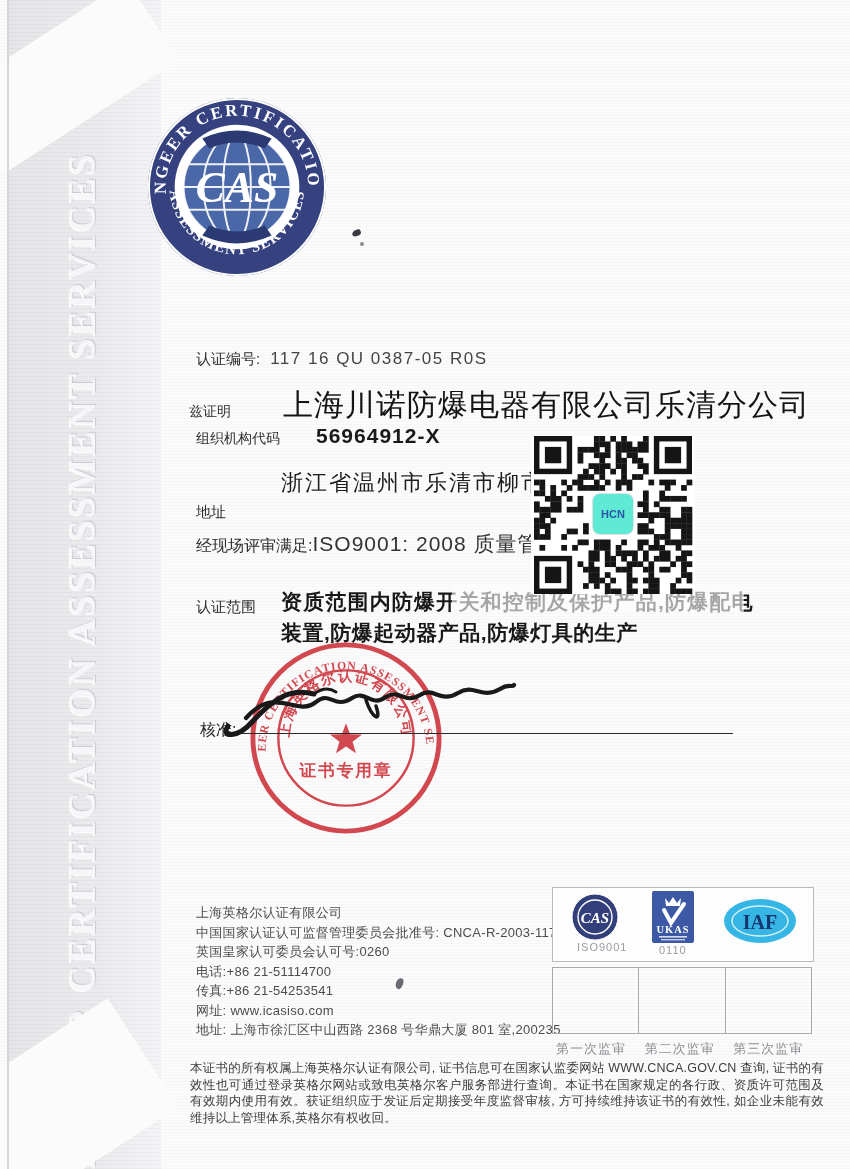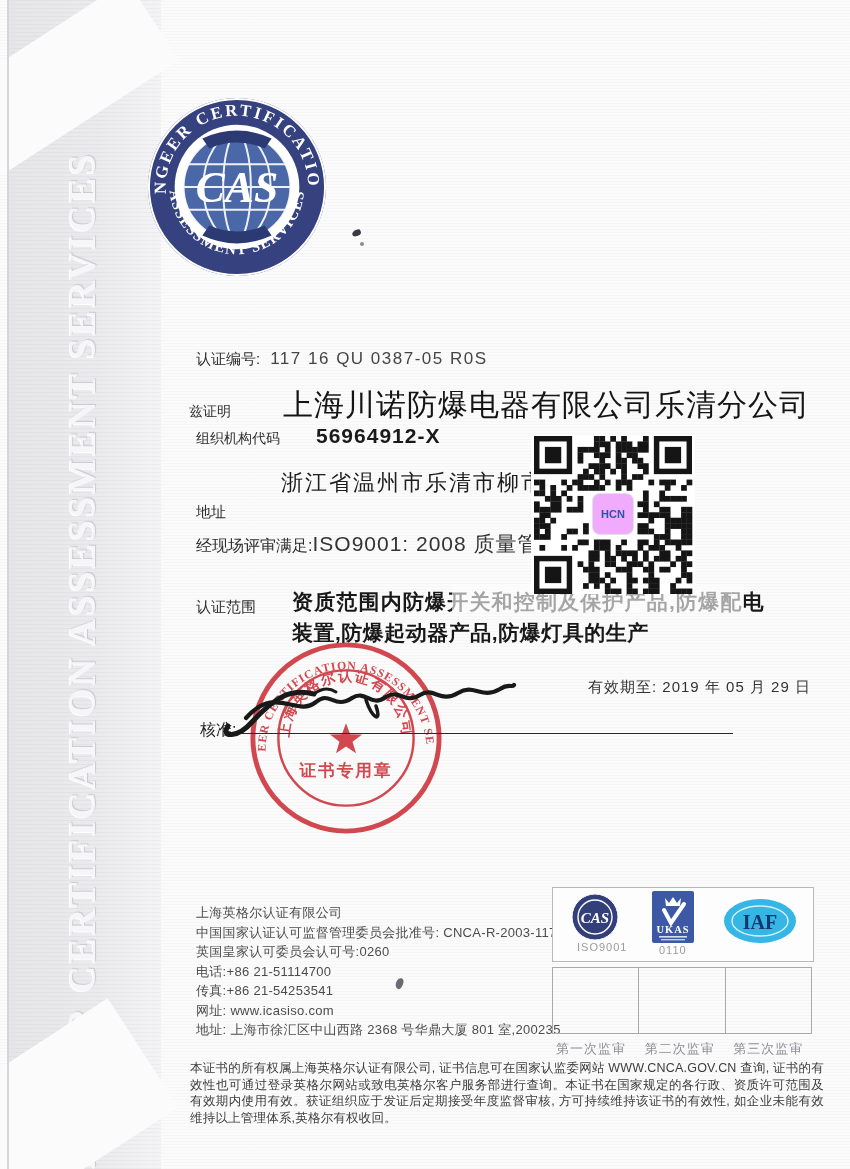--- a/index.html
+++ b/index.html
@@ -44,21 +44,21 @@
   .certify-lbl{left:189px;top:403px;font-size:14px;}
   .company{left:283px;top:385px;font-size:30px;font-weight:normal;color:#141414;letter-spacing:1px;}
   .orgcode-lbl{left:196px;top:430px;font-size:14px;}
   .orgcode-val{left:316px;top:424px;font-size:21px;font-weight:bold;color:#1a1a1a;letter-spacing:1px;}
   .addr-lbl{left:196px;top:474px;font-size:15px;margin-top:29px;}
   .addr-val{left:281px;top:468px;font-size:22px;color:#1d1d1d;letter-spacing:2px;}
   .std-row{left:196px;top:530px;font-size:16px;color:#2e2e2e;}
   .std-val{font-size:21px;color:#333;letter-spacing:1px;}
   .scope-lbl{left:196px;top:598px;font-size:15px;}
   .scope-val{left:281px;top:586px;width:472px;font-size:21px;font-weight:bold;
-    color:#181818;line-height:31px;letter-spacing:0.5px;text-align:justify;margin-left:11px;}
+    color:#181818;line-height:31px;letter-spacing:0.5px;text-align:justify;}
   .scope-fade{left:452px;top:584px;width:292px;height:28px;background:rgba(251,251,252,0.62);}
 
   .approve-lbl{left:200px;top:720px;font-size:16px;color:#222;}
   .approve-line{left:236px;top:733px;width:497px;height:0;border-top:1.5px solid #2a2a2a;}
 
   .dates{left:588px;top:671px;font-size:15px;color:#333;line-height:32px;letter-spacing:1px;}
 
   
   .issuer{left:196px;top:903px;font-size:13px;color:#4c4c4c;line-height:19.5px;letter-spacing:0.3px;}
 
@@ -71,21 +71,21 @@
   .audit-labels span{flex:1;text-align:left;padding-left:4px;letter-spacing:1px;}
 
   .caption{position:absolute;font-size:11px;color:#9a9aa0;letter-spacing:1px;}
 
   
   .footnote{left:190px;top:1060px;width:634px;font-size:12.5px;color:#3d3d3d;
     line-height:16.5px;text-align:justify;letter-spacing:0.2px;}
 
   
   .qr-wrap{left:531px;top:436px;width:164px;height:158px;background:#fff;}
-  .qr-logo{position:absolute;left:62px;top:58px;width:40px;height:40px;background:#f0abfc;
+  .qr-logo{position:absolute;left:62px;top:58px;width:40px;height:40px;background:#5eead4;
     border-radius:7px;box-shadow:0 0 0 1px #e2e2e6;display:flex;align-items:center;justify-content:center;}
   .qr-logo span{font-size:11px;font-weight:bold;color:#2a55a5;letter-spacing:0;}
 
   
   .speck1{left:352px;top:230px;width:9px;height:6px;background:#3a3a42;border-radius:60% 40% 50% 50%;transform:rotate(-20deg);}
   .speck2{left:360px;top:242px;width:4px;height:4px;background:#8b8b92;border-radius:50%;}
   .speck3{left:396px;top:978px;width:7px;height:11px;background:#6a6a72;border-radius:50% 50% 40% 60%;transform:rotate(24deg);}
 
   svg text{font-family:"Liberation Serif","DejaVu Serif",serif;}
 </style>
@@ -479,21 +479,20 @@
   <svg class="abs" style="left:218px;top:662px;" width="300" height="85" viewBox="0 0 300 85">
     <g stroke="#191919" fill="none" stroke-linecap="round">
       <path stroke-width="5" d="M10,64 C2,76 20,76 34,60 C58,34 74,26 96,32"></path>
       <path stroke-width="4.2" d="M28,56 C58,22 78,56 98,40 C112,28 116,48 134,36 C148,27 152,46 168,35 C182,26 186,43 202,33 C216,24 222,42 240,31 C256,21 264,38 282,27 C291,21 294,26 296,23"></path>
       <path stroke-width="3.5" d="M148,38 C154,56 164,62 158,44"></path>
       <path stroke-width="3" d="M96,32 C104,26 112,26 118,30"></path>
     </g>
   </svg>
 
   <div class="abs dates">
-    <div><span>有效期至:</span> <span>2019 年 05 月 29 日</span></div>
   </div>
 
   <div class="abs issuer">
     <div>上海英格尔认证有限公司</div>
     <div>中国国家认证认可监督管理委员会批准号: CNCA-R-2003-117</div>
     <div>英国皇家认可委员会认可号:0260</div>
     <div>电话:+86 21-51114700</div>
     <div>传真:+86 21-54253541</div>
     <div>网址: www.icasiso.com</div>
     <div>地址: 上海市徐汇区中山西路 2368 号华鼎大厦 801 室,200235</div>

